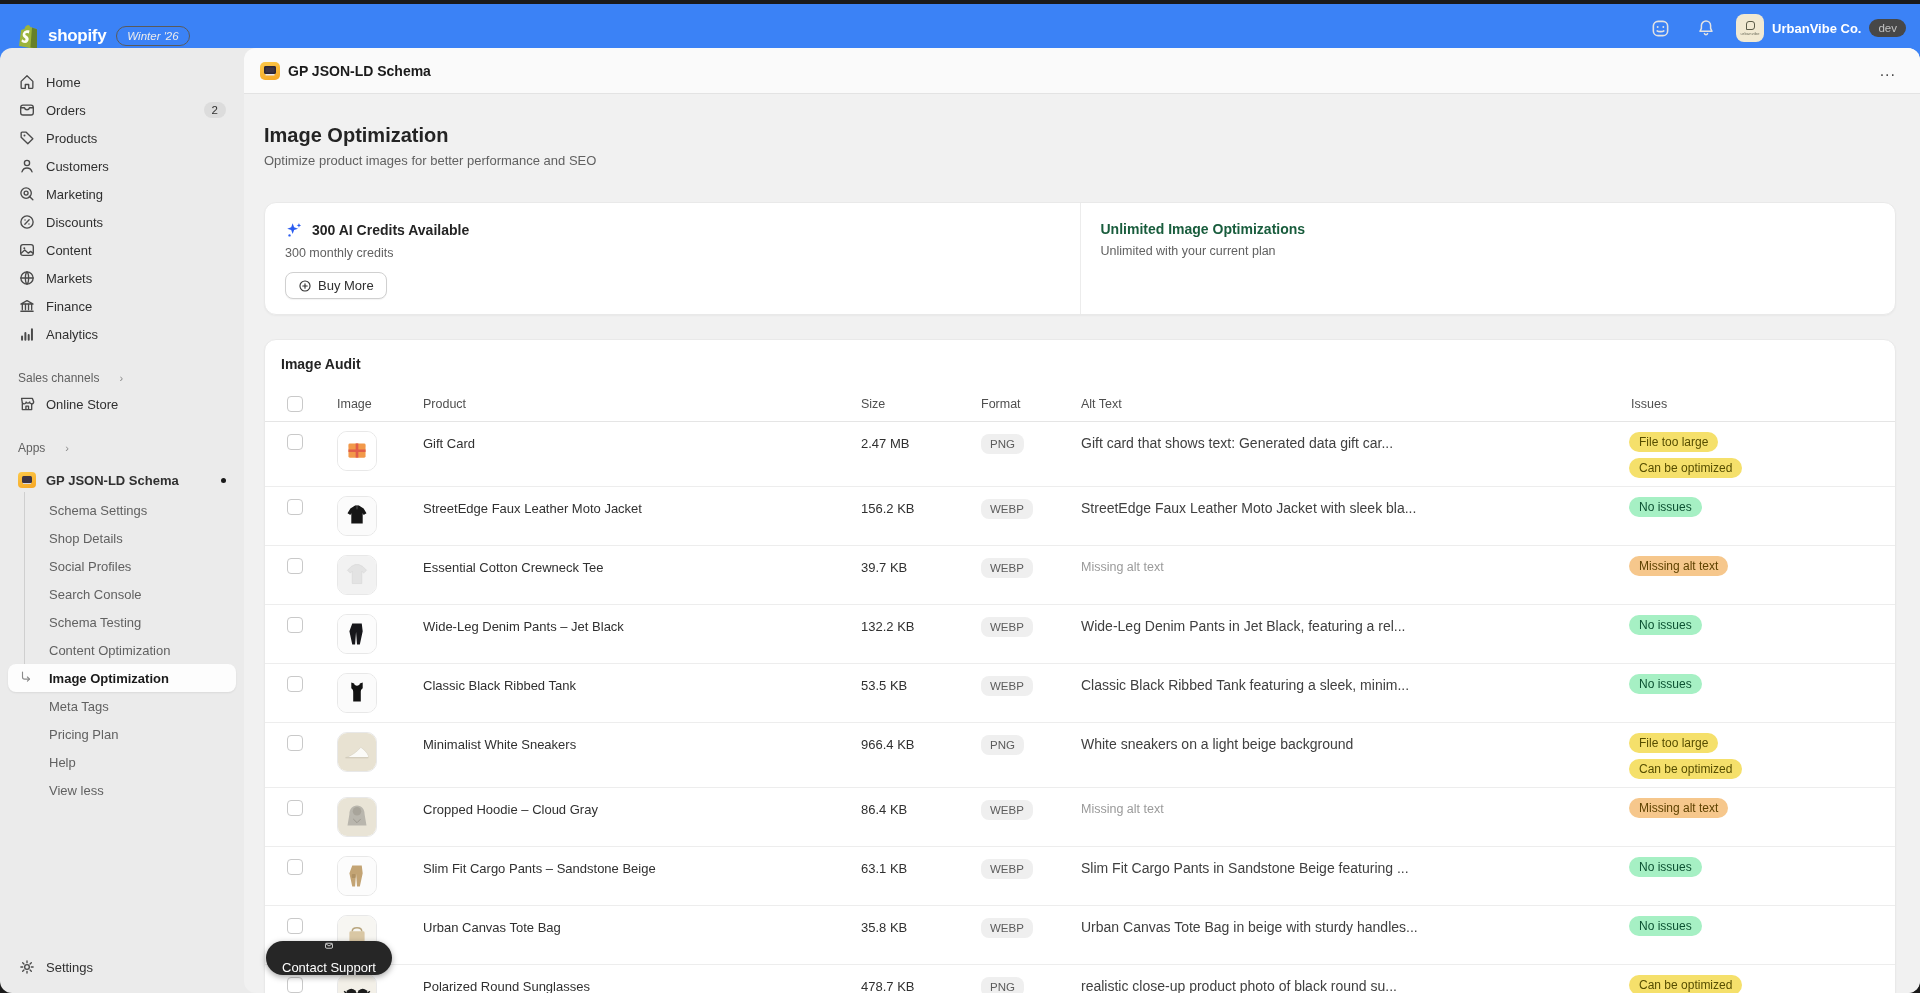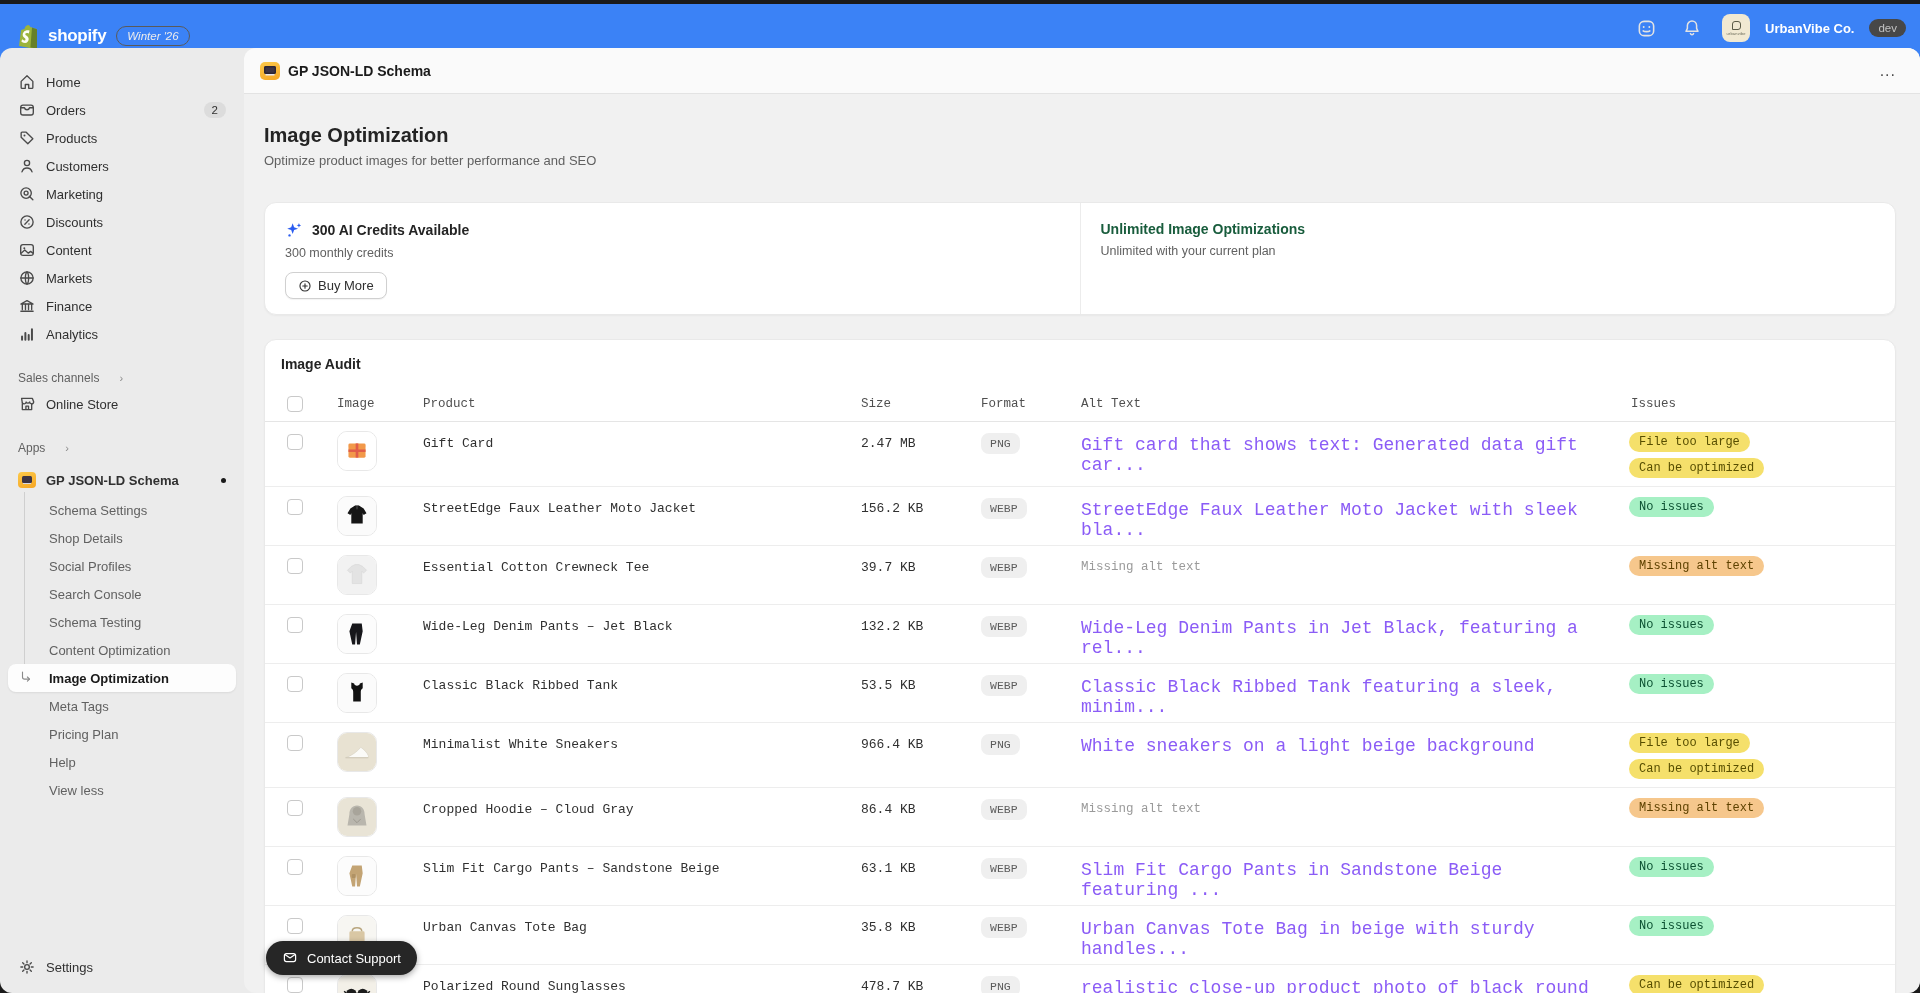--- a/index.html
+++ b/index.html
@@ -16,21 +16,21 @@
   .search-wrap { position:absolute; left:650px; top:9px; width:630px; height:30px;
     background:#303030; border-radius:8px; display:flex; align-items:center;
     padding:0 8px 0 10px; color:#b5b5b5; font-size:13px; gap:7px; }
   .search-wrap .grow { flex:1; }
   .kbd { background:#454545; color:#b9b9b9; border-radius:5px; font-size:11.5px;
     padding:3px 6px; min-width:20px; text-align:center; }
   .top-right { position:absolute; right:14px; top:0; height:48px; display:flex;
     align-items:center; gap:14px; }
   .tb-iconbtn { width:32px; height:32px; border-radius:8px; display:flex;
     align-items:center; justify-content:center; cursor:pointer; }
-  .store-chip { display:flex; align-items:center; gap:15px; cursor:pointer; }
+  .store-chip { display:flex; align-items:center; gap:8px; cursor:pointer; }
   .avatar { width:28px; height:28px; border-radius:8px; background:#f1e9d2;
     display:flex; flex-direction:column; align-items:center; justify-content:center; }
   .avatar .mark { width:9px; height:9px; border-radius:3px 3px 3px 0;
     border:1.5px solid #5b5b47; }
   .avatar .micro { font-size:4px; color:#6b6b5a; margin-top:1px; letter-spacing:.2px; }
   .store-name { color:#fff; font-size:13px; font-weight:600; }
   .dev-badge { background:#474747; color:#c3c3c3; font-size:11.5px; border-radius:10px;
     padding:3px 9px; }
 
   
@@ -93,48 +93,48 @@
     font-size:13px; color:#303030; cursor:pointer; box-shadow:0 1px 1px rgba(0,0,0,.05);
     font-weight:500; }
 
   .audit-card { margin-top:24px; background:#fff; border:1px solid #e9e9e9;
     border-radius:12px 12px 0 0; box-shadow:0 1px 2px rgba(0,0,0,.04);
     padding:16px 0 0 0; min-height:600px; }
   .audit-title { font-size:14px; font-weight:bold; color:#242424; padding:0 16px; }
   .tbl { margin-top:14px; }
   .tbl-row { display:grid;
     grid-template-columns:56px 86px 438px 120px 100px 550px 1fr;
-    align-items:start; border-bottom:1px solid #ededed;font-family:Liberation Mono, monospace; }
+    align-items:start; border-bottom:1px solid #ededed; }
   .tbl-row.head { align-items:center; height:36px; border-bottom:1px solid #e5e5e5; }
   .th { font-size:12.5px; color:#4f4f4f; padding:0 16px; }
   .cb-cell { padding:0 0 0 22px; display:flex; align-items:center; }
   .tbl-row:not(.head) .cb-cell { padding-top:12px; }
   .checkbox { width:16px; height:16px; border:1.5px solid #c9c9c9; border-radius:4px;
     background:#fff; cursor:pointer; }
   .thumb-cell { padding:9px 16px; }
   .thumb { width:40px; height:40px; border-radius:10px; border:1px solid #e8e8e8;
     display:flex; align-items:center; justify-content:center; overflow:hidden; }
   .td { font-size:13px; color:#303030; padding:14px 16px 0 16px; }
   .td.product { font-weight:500; }
   .fmt-pill { display:inline-block; background:#efefef; color:#5c5c5c; font-size:11.5px;
     border-radius:8px; padding:4px 9px; margin-top:-4px; }
-  .alt-link { font-size:18px; color:#8b5cf6; cursor:pointer; }
+  .alt-link { font-size:14px; color:#404040; cursor:pointer; }
   .alt-missing { font-size:12.5px; color:#9a9a9a; }
   .issues-cell { padding:10px 14px 8px 14px; display:flex; flex-direction:column;
     gap:6px; align-items:flex-start; }
   .badge { font-size:12px; border-radius:10px; padding:3px 10px; white-space:nowrap; }
   .badge.warning { background:#f5e06b; color:#574e00; }
   .badge.success { background:#a6f0c4; color:#0c5132; }
   .badge.attention { background:#f6c78c; color:#5e4200; }
 
   .contact-btn { position:absolute; left:266px; bottom:18px; z-index:50;
     background:#262626; color:#fff; border:none; border-radius:18px; height:34px;
     display:flex; align-items:center; gap:9px; padding:0 16px; font-size:13px;
     font-weight:500; cursor:pointer; box-shadow:0 2px 6px rgba(0,0,0,.35);
-    font-family:"Liberation Sans",sans-serif; }
+    font-family:"Liberation Sans",sans-serif;flex-direction:column; }
 </style>
 </head>
 <body>
 
 <div class="topbar">
   <div class="brand">
     <svg width="24" height="26" viewBox="0 0 24 26">
       <path d="M16 4.5c-.5-.4-1.2-.3-1.5-.2-.4-1-1.1-2.2-2.4-2.2-2 0-3.2 2.3-3.7 3.9l-2.6.8c-.8.3-.8.3-.9 1.1L3 23l13.8 2.4L21 6.2s-4.3-1.3-5-1.7z" fill="#9cb43c"></path>
       <path d="M16 4.5l-1.6 19.9 6.6 1L21 6.2s-4.3-1.3-5-1.7z" fill="#66802a"></path>
       <path d="M12.8 10.6s-.9-.5-1.9-.5c-1.6 0-1.6 1-1.6 1.2 0 1.3 3.4 1.8 3.4 4.8 0 2.4-1.5 3.9-3.6 3.9-2.4 0-3.7-1.5-3.7-1.5l.7-2.2s1.3 1.1 2.4 1.1c.7 0 1-.6 1-1 0-1.7-2.8-1.8-2.8-4.6 0-2.3 1.7-4.6 5-4.6 1.3 0 1.9.4 1.9.4l-.8 3z" fill="#fdfdf4"></path>

